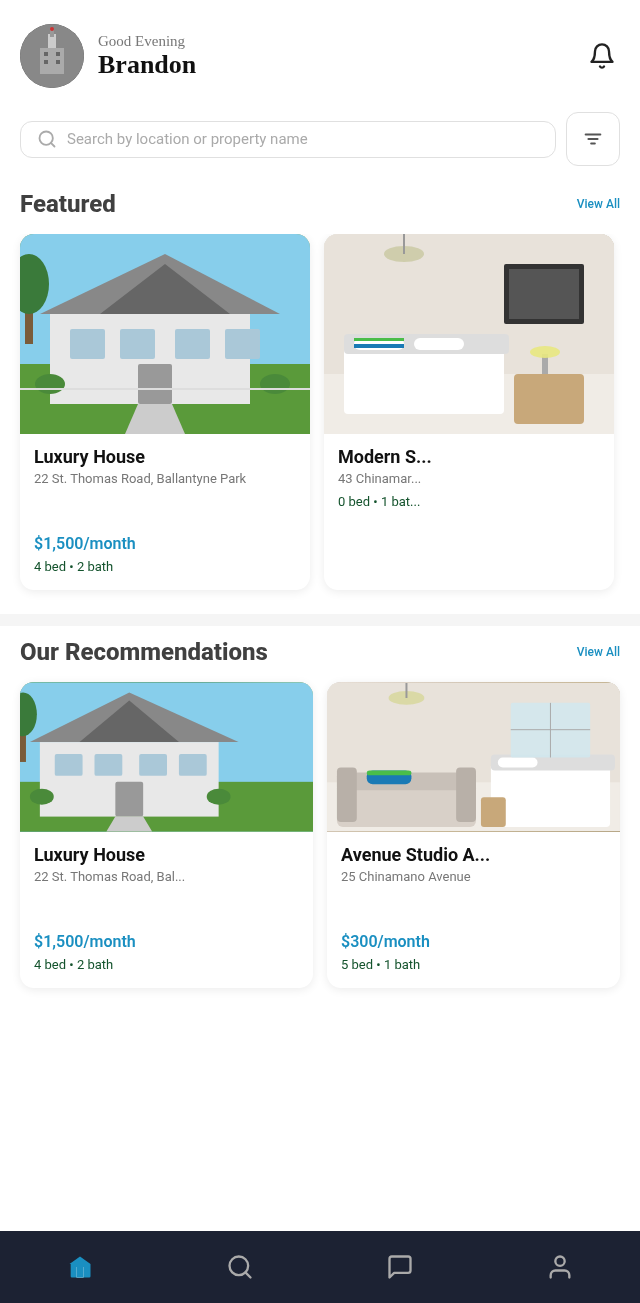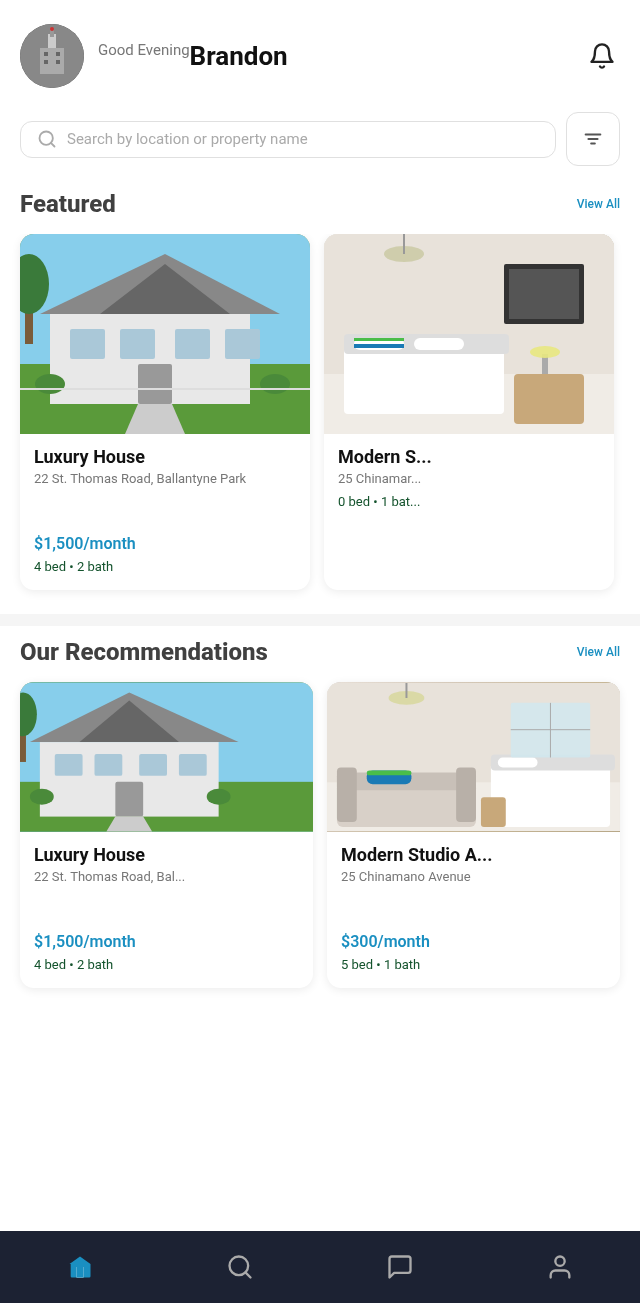--- a/index.html
+++ b/index.html
@@ -35,20 +35,22 @@
       display: flex;
       align-items: center;
       justify-content: center;
     }
     .avatar svg {
       width: 64px;
       height: 64px;
     }
     .greeting-wrap {
       display: flex;
+      flex-direction: column;
+      font-family: Liberation Serif, serif;
     }
     .greeting-sub {
       font-size: 15px;
       color: #777;
       font-weight: 400;
     }
     .greeting-name {
       font-size: 26px;
       font-weight: 700;
       color: #111;
@@ -386,21 +388,21 @@
 
           <rect x="190" y="140" width="70" height="50" fill="#c8a87a" rx="4"></rect>
 
           <rect x="218" y="120" width="6" height="20" fill="#aaa"></rect>
           <ellipse cx="221" cy="118" rx="15" ry="6" fill="#e8e880" opacity="0.9"></ellipse>
         </svg>
       </div>
     </div>
     <div class="card-info">
       <div class="card-title">Modern S...</div>
-      <div class="card-address">25 Chinamar...</div>
+      <div class="card-address">43 Chinamar...</div>
       <div class="card-details">0 bed • 1 bat...</div>
     </div>
   </div>
 </div>
 
 <div class="section-sep"></div>
 
 <div class="section-header">
   <span class="section-title">Our Recommendations</span>
   <span class="view-all">View All</span>
@@ -462,21 +464,21 @@
 
           <rect x="185" y="20" width="80" height="55" fill="#d0e8f0" rx="2" opacity="0.8"></rect>
           <line x1="225" y1="20" x2="225" y2="75" stroke="#aaa" stroke-width="1"></line>
           <line x1="185" y1="47" x2="265" y2="47" stroke="#aaa" stroke-width="1"></line>
 
           <rect x="155" y="115" width="25" height="30" fill="#c8a87a" rx="3"></rect>
         </svg>
       </div>
     </div>
     <div class="card-info">
-      <div class="card-title">Modern Studio A...</div>
+      <div class="card-title">Avenue Studio A...</div>
       <div class="card-address">25 Chinamano Avenue</div>
       <div class="card-price">$300/month</div>
       <div class="card-details">5 bed • 1 bath</div>
     </div>
   </div>
 </div>
 
 <div class="bottom-nav">
   <div class="nav-item">
     <svg viewBox="0 0 24 24" fill="#1a8fc1">

